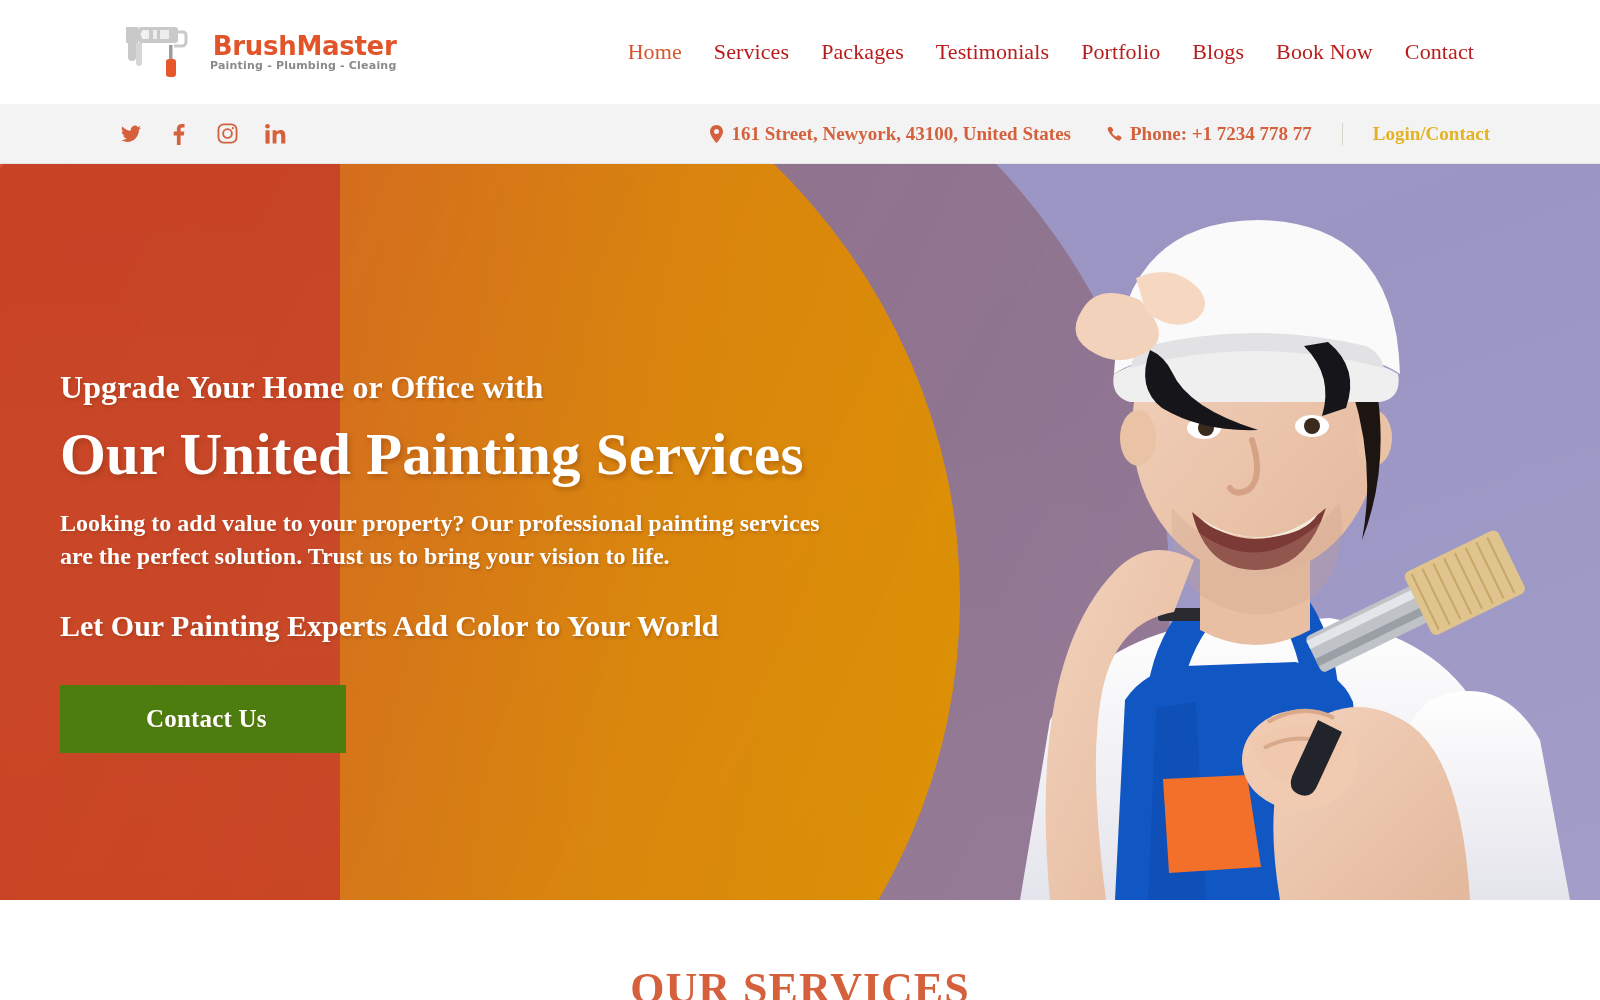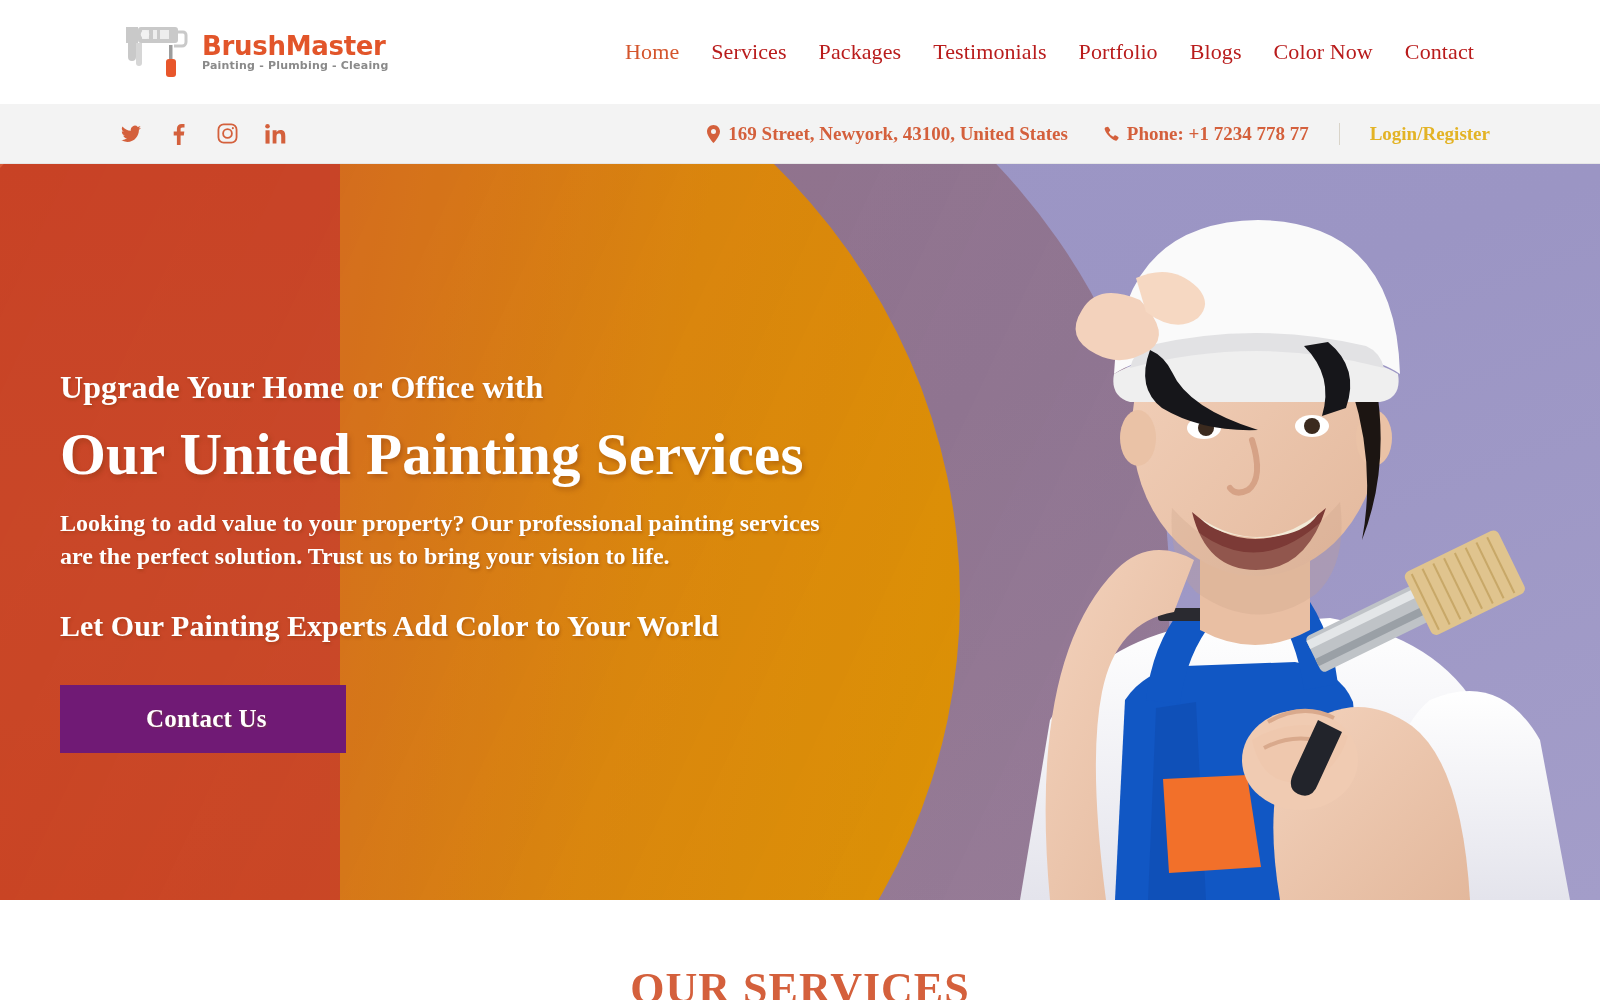--- a/index.html
+++ b/index.html
@@ -14,21 +14,21 @@
   .top-header {
     height:104px;
     background:#ffffff;
     display:flex;
     align-items:center;
     justify-content:space-between;
     padding:0 110px 0 118px;
     position:relative;
     z-index:30;
   }
-  .brand { display:flex; align-items:center; gap:12px; }
+  .brand { display:flex; align-items:center; gap:20px;text-align:right; }
   .brand-mark { width:72px; height:62px; flex:none; }
   .brand-text { display:flex; flex-direction:column; line-height:1; }
   .brand-name {
     font-family:"DejaVu Sans", sans-serif;
     font-weight:bold;
     font-size:26px;
     color:#E2552A;
     letter-spacing:-0.3px;
   }
   .brand-tag {
@@ -182,21 +182,21 @@
     font-family:"Liberation Serif", serif;
     font-size:30px;
     font-weight:bold;
     color:#ffffff;
     text-shadow:1px 2px 3px rgba(120,50,10,.36);
     margin-top:36px;
   }
   .cta-button {
     margin-top:42px;
     width:286px; height:68px;
-    background:#701a75;
+    background:#4d7c0f;
     border:none;
     display:flex; align-items:center;
     padding-left:86px;
     font-family:"Liberation Serif", serif;
     font-size:25px;
     font-weight:bold;
     color:#ffffff;
     text-shadow:1px 1px 2px rgba(130,100,0,.35);
     cursor:pointer;
     letter-spacing:0.2px;
@@ -247,21 +247,21 @@
     </span>
   </div>
 
   <nav class="main-nav">
     <a class="nav-item active">Home</a>
     <a class="nav-item">Services</a>
     <a class="nav-item">Packages</a>
     <a class="nav-item">Testimonials</a>
     <a class="nav-item">Portfolio</a>
     <a class="nav-item">Blogs</a>
-    <a class="nav-item">Color Now</a>
+    <a class="nav-item">Book Now</a>
     <a class="nav-item">Contact</a>
   </nav>
 </header>
 
 <div class="info-bar">
 
   <div class="social-row">
     <span class="social-link">
       <svg width="20" height="18" viewBox="0 0 24 20" fill="currentColor">
           <path d="M24 2.4a9.6 9.6 0 0 1-2.8.8A4.9 4.9 0 0 0 23.3.4a9.7 9.7 0 0 1-3.1 1.2A4.9 4.9 0 0 0 11.8 6a13.9 13.9 0 0 1-10-5.1 4.9 4.9 0 0 0 1.5 6.5A4.8 4.8 0 0 1 1 6.8v.1a4.9 4.9 0 0 0 3.9 4.8 4.9 4.9 0 0 1-2.2.1 4.9 4.9 0 0 0 4.6 3.4A9.9 9.9 0 0 1 0 17.3 13.9 13.9 0 0 0 7.5 19.5c9.1 0 14-7.5 14-14v-.6A10 10 0 0 0 24 2.4z"></path>
@@ -288,32 +288,32 @@
     </span>
   </div>
 
   <div class="contact-row">
     <span class="contact-chunk addr">
       <span class="ico">
         <svg width="13" height="18" viewBox="0 0 13 18" fill="currentColor">
             <path d="M6.5 0C2.9 0 0 2.9 0 6.5 0 11.4 6.5 18 6.5 18S13 11.4 13 6.5C13 2.9 10.1 0 6.5 0zm0 9a2.5 2.5 0 1 1 0-5 2.5 2.5 0 0 1 0 5z"></path>
           </svg>
       </span>
-      <span>169 Street, Newyork, 43100, United States</span>
+      <span>161 Street, Newyork, 43100, United States</span>
     </span>
     <span class="contact-chunk">
       <span class="ico">
         <svg width="15" height="16" viewBox="0 0 16 16" fill="currentColor">
             <path d="M3.2.6a1.3 1.3 0 0 1 1.8.4l1.4 2.2a1.3 1.3 0 0 1-.2 1.6L5 6a9 9 0 0 0 4.9 4.9l1.2-1.2a1.3 1.3 0 0 1 1.6-.2l2.2 1.4a1.3 1.3 0 0 1 .4 1.8l-1 1.5a2 2 0 0 1-2.3.8C8.2 13.8 2.2 7.8.8 3.1A2 2 0 0 1 1.7.8z"></path>
           </svg>
       </span>
       <span>Phone: +1 7234 778 77</span>
     </span>
     <span class="bar-divider"></span>
-    <a class="login-link">Login/Register</a>
+    <a class="login-link">Login/Contact</a>
   </div>
 </div>
 
 <section class="hero">
   <div class="hero-backdrop"></div>
   <div class="shape-main"></div>
   <div class="shape-leftband"></div>
   <div class="shape-overlay"></div>
 
   <div class="painter">

